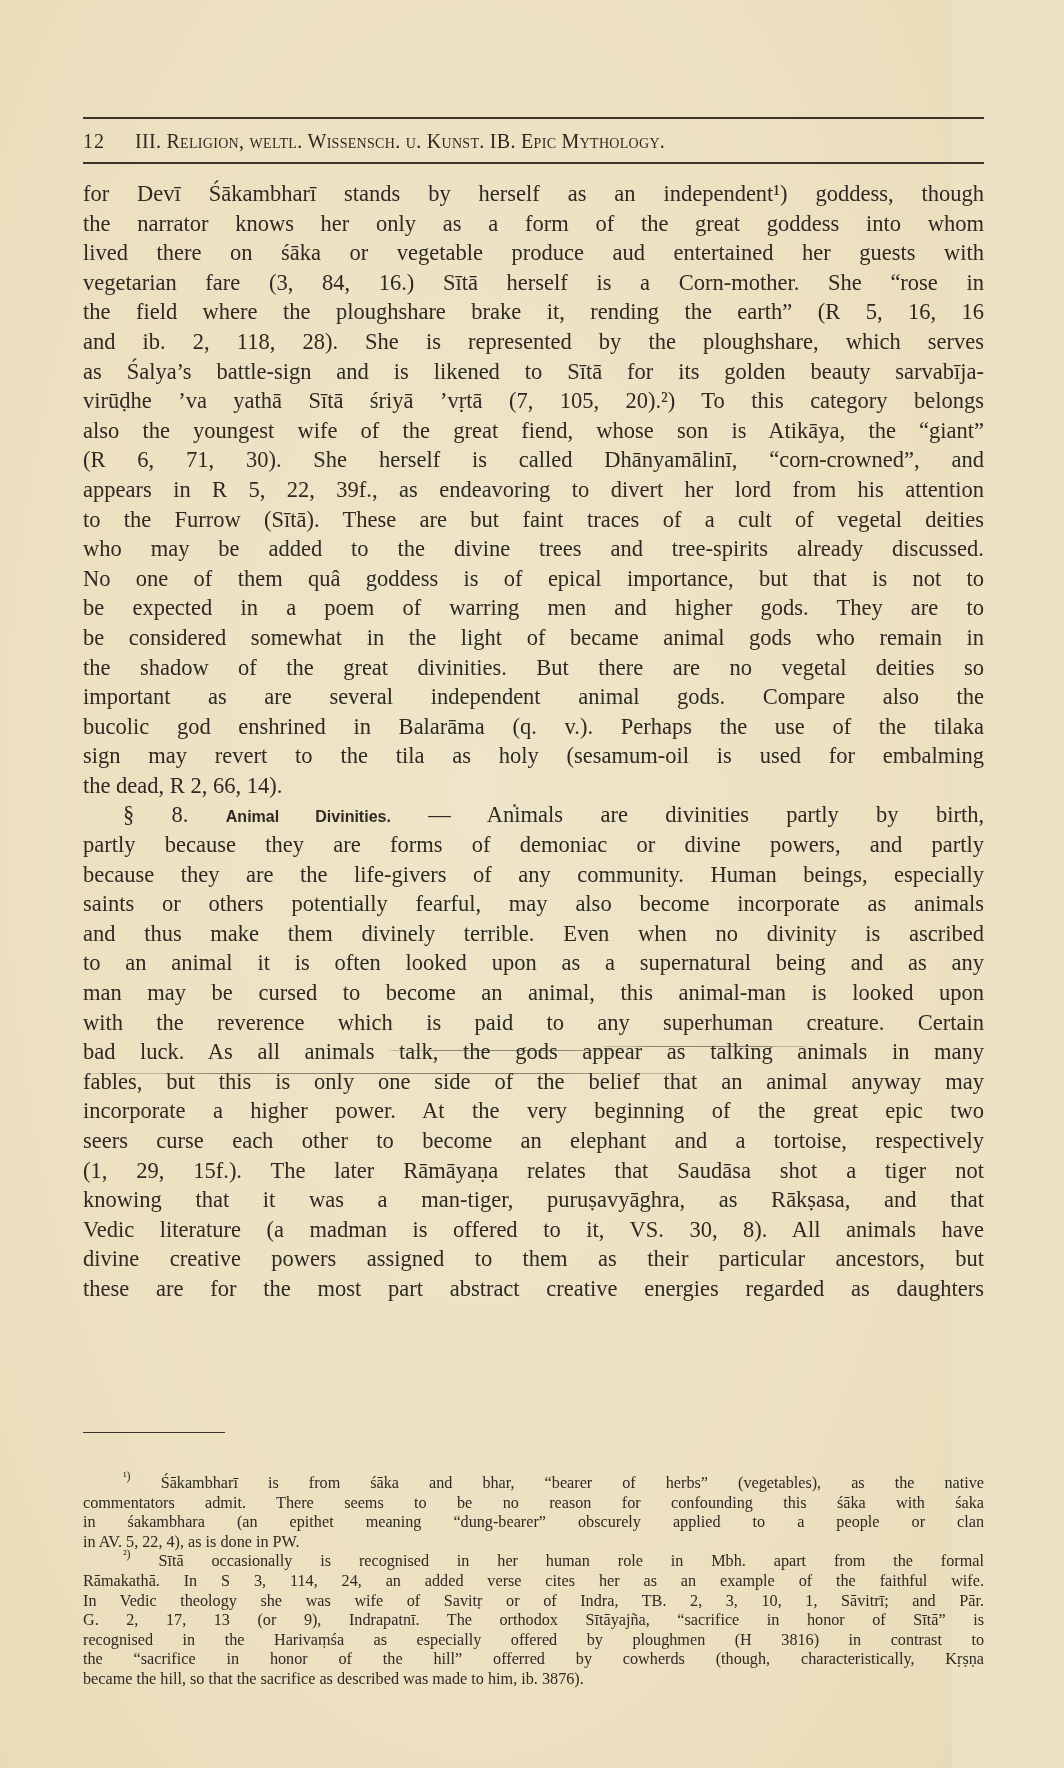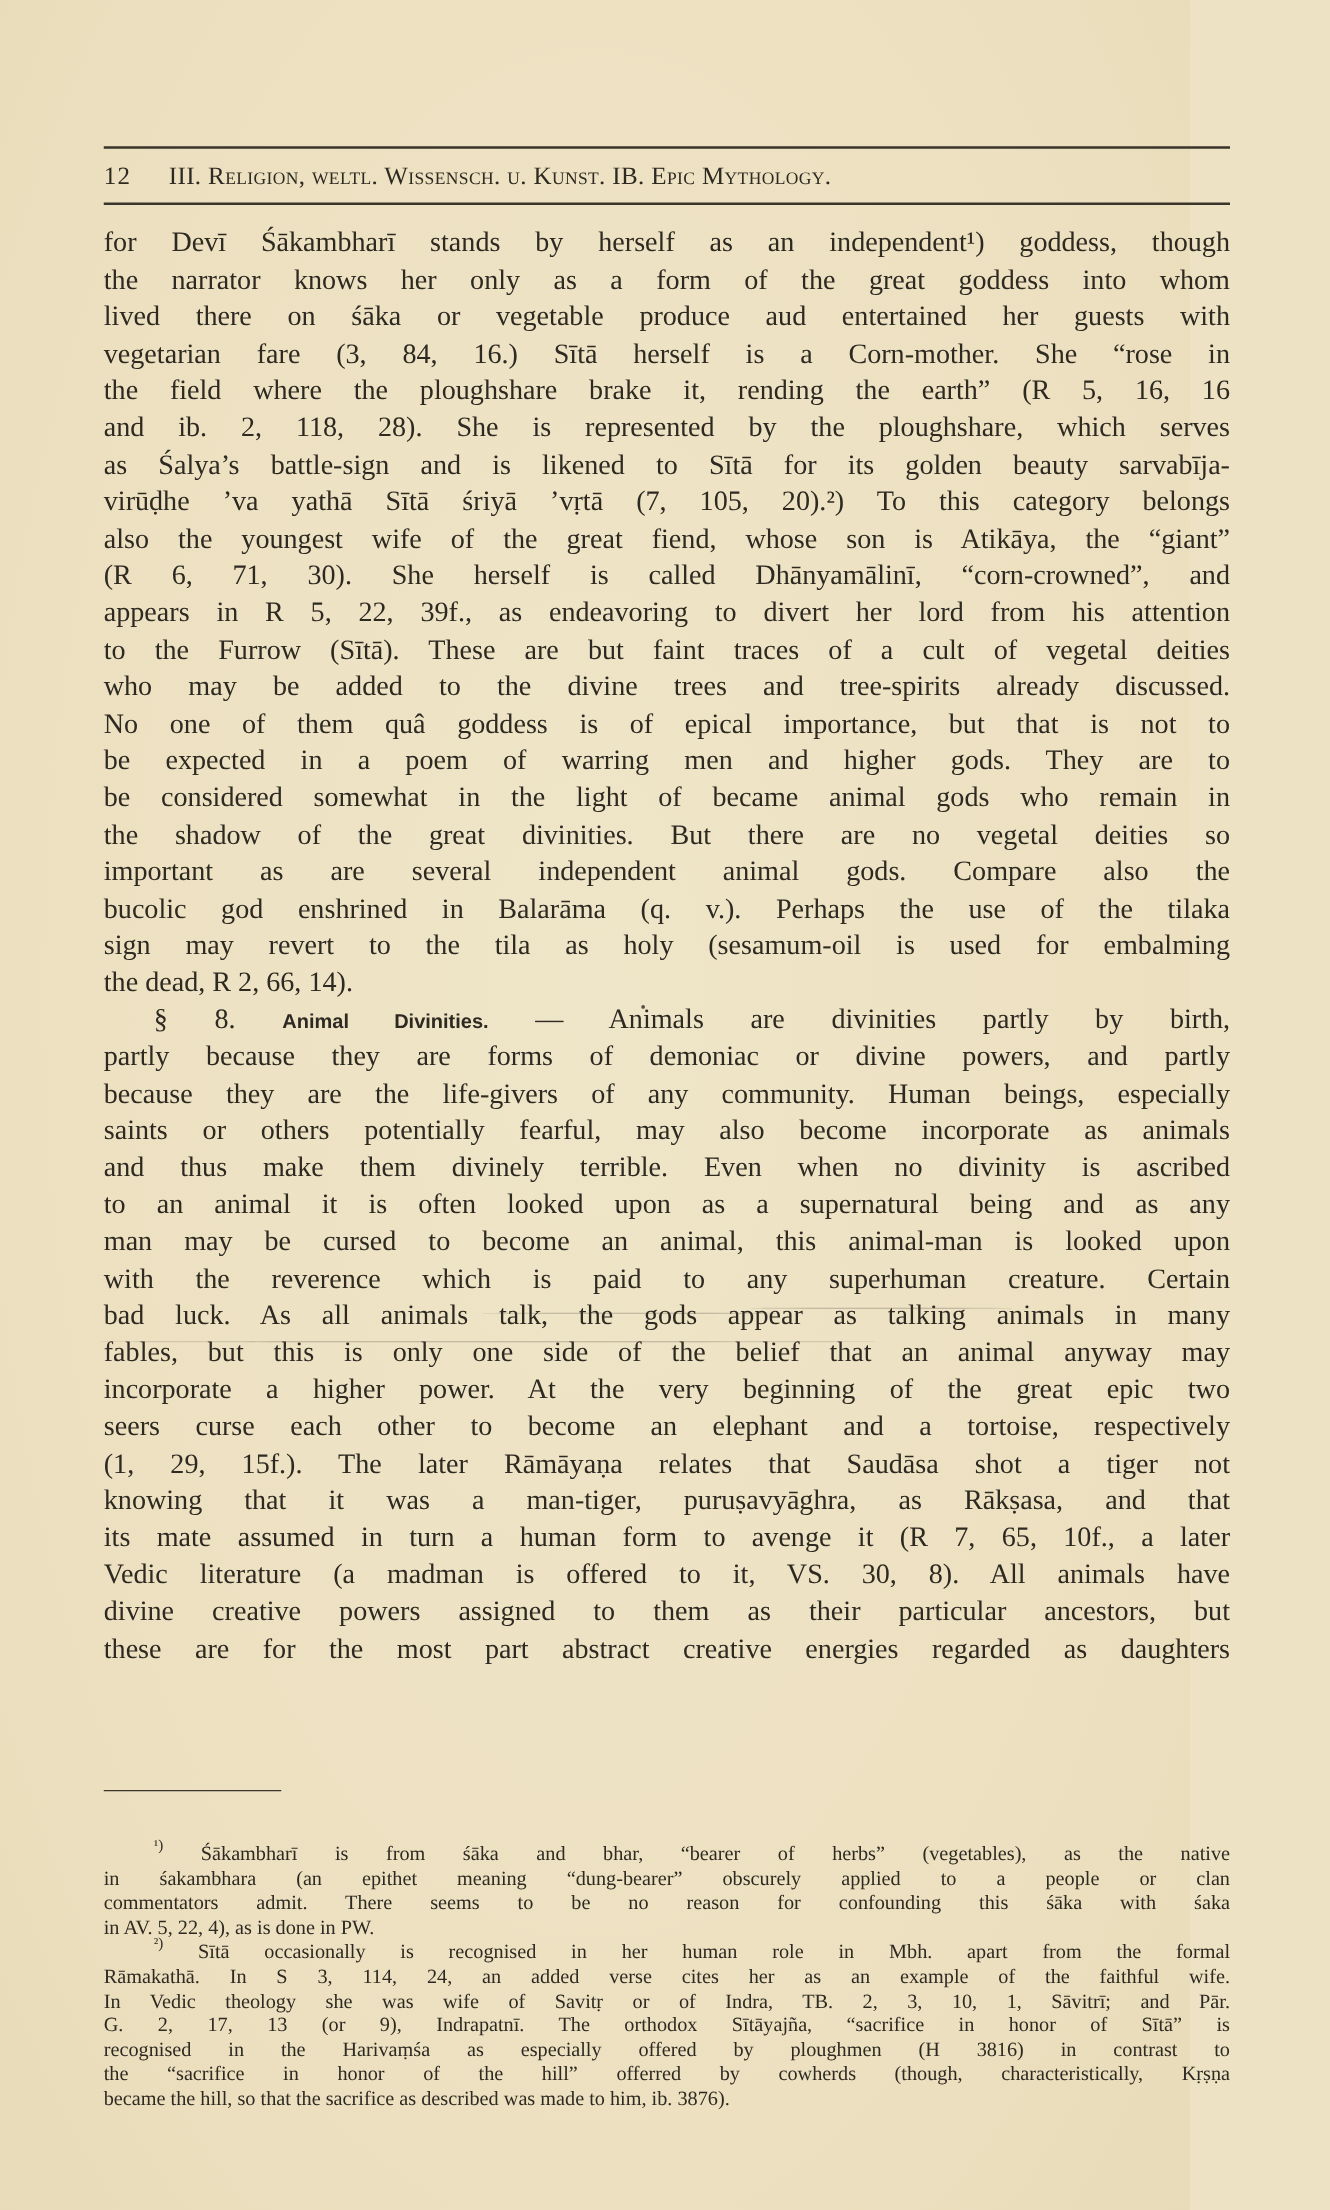--- a/index.html
+++ b/index.html
@@ -76,38 +76,37 @@
     <span class="line">and thus make them divinely terrible. Even when no divinity is ascribed</span>
     <span class="line">to an animal it is often looked upon as a supernatural being and as any</span>
     <span class="line">man may be cursed to become an animal, this animal-man is looked upon</span>
     <span class="line">with the reverence which is paid to any superhuman creature. Certain</span>
     <span class="line">bad luck. As all animals talk, the gods appear as talking animals in many</span>
     <span class="line">fables, but this is only one side of the belief that an animal anyway may</span>
     <span class="line">incorporate a higher power. At the very beginning of the great epic two</span>
     <span class="line">seers curse each other to become an elephant and a tortoise, respectively</span>
     <span class="line">(1, 29, 15f.). The later Rāmāyaṇa relates that Saudāsa shot a tiger not</span>
     <span class="line">knowing that it was a man-tiger, puruṣavyāghra, as Rākṣasa, and that</span>
-    <span class="line">its mate assumed in turn a human form to avenge it (R 7, 65, 10f., a later</span>
     <span class="line">Vedic literature (a madman is offered to it, VS. 30, 8). All animals have</span>
     <span class="line">divine creative powers assigned to them as their particular ancestors, but</span>
     <span class="line">these are for the most part abstract creative energies regarded as daughters</span>
   </div>
 
   <div class="dot"></div>
 
   <div class="pencil" style="left:600px; top:1046px; width:210px;"></div>
   <div class="pencil" style="left:385px; top:1050px; width:240px;"></div>
   <div class="pencil" style="left:80px; top:1073px; width:620px;"></div>
 
   <div class="fn-rule"></div>
 
   <div class="footnotes">
     <span class="fline indent"><sup class="fn">¹)</sup> <span>Śākambharī is from śāka and bhar, “bearer of herbs” (vegetables), as the native</span></span>
+    <span class="fline">commentators admit. There seems to be no reason for confounding this śāka with śaka</span>
     <span class="fline">in śakambhara (an epithet meaning “dung-bearer” obscurely applied to a people or clan</span>
-    <span class="fline">commentators admit. There seems to be no reason for confounding this śāka with śaka</span>
     <span class="fline last">in AV. 5, 22, 4), as is done in PW.</span>
     <span class="fline indent"><sup class="fn">²)</sup> <span>Sītā occasionally is recognised in her human role in Mbh. apart from the formal</span></span>
     <span class="fline">Rāmakathā. In S 3, 114, 24, an added verse cites her as an example of the faithful wife.</span>
     <span class="fline">In Vedic theology she was wife of Savitṛ or of Indra, TB. 2, 3, 10, 1, Sāvitrī; and Pār.</span>
     <span class="fline">G. 2, 17, 13 (or 9), Indrapatnī. The orthodox Sītāyajña, “sacrifice in honor of Sītā” is</span>
     <span class="fline">recognised in the Harivaṃśa as especially offered by ploughmen (H 3816) in contrast to</span>
     <span class="fline">the “sacrifice in honor of the hill” offerred by cowherds (though, characteristically, Kṛṣṇa</span>
     <span class="fline last">became the hill, so that the sacrifice as described was made to him, ib. 3876).</span>
   </div>
 

